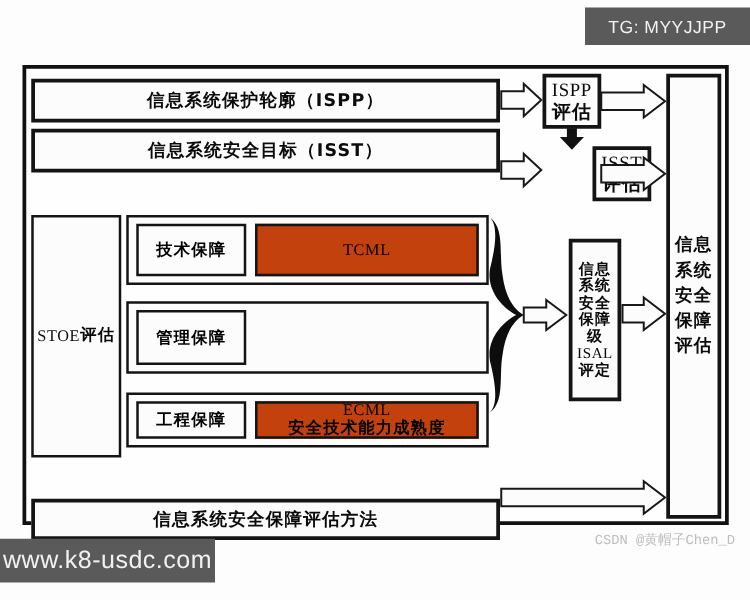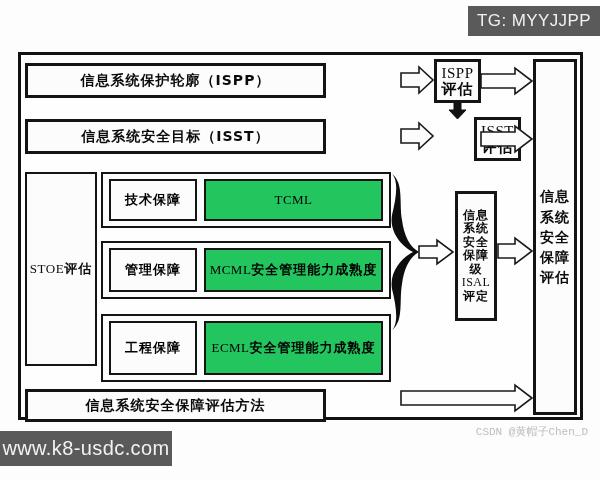--- a/index.html
+++ b/index.html
@@ -28,21 +28,21 @@
     letter-spacing: 0.4px;
     display: flex;
     align-items: center;
     justify-content: center;
   }
   #tg-badge {
     right: 0px;
     top: 6px;
     width: 132px;
     height: 30px;
-    font-size: 17px;
+    font-size: 14px;
   }
   #site-badge {
     left: 0px;
     bottom: 14px;
     width: 172px;
     height: 35px;
     font-size: 20px;
   }
   #csdn-wm {
     position: absolute;
@@ -85,27 +85,27 @@
     letter-spacing: 1px;
   }
   .lat {
     font-family: "Liberation Serif", "DejaVu Serif", serif;
     letter-spacing: 0.5px;
   }
 
   
   #box-ispp, #box-isst, #box-method {
     left: 4px;
-    width: 301px;
+    width: 375px;
     font-size: 14px;
     height: 35px;
   }
   #box-ispp { top: 8px; }
-  #box-isst { top: 64px; }
-  #box-method { top: 334px; height: 33px; text-align: right; }
+  #box-isst { top: 48px; }
+  #box-method { top: 344px; height: 33px; text-align: right; }
 
   
   #box-stoe {
     left: 4px;
     top: 117px;
     width: 72px;
     height: 194px;
     flex-direction: row;
     line-height: 1.35;
     font-size: 13px;
@@ -115,21 +115,21 @@
   .grp {
     position: absolute;
     left: 80px;
     width: 290px;
     box-sizing: border-box;
     border: 2px solid #141414;
     background: #fcfcfc;
   }
   #grp-tech { top: 117px; height: 56px; }
   #grp-mgmt { top: 186px; height: 58px; }
-  #grp-eng  { top: 259px; height: 68px; }
+  #grp-eng  { top: 259px; height: 44px; }
 
   .grp-inner {
     position: absolute;
     inset: 5px 6px;
     display: flex;
     align-items: center;
     gap: 7px;
   }
   .cap-label {
     box-sizing: border-box;
@@ -138,25 +138,25 @@
     width: 88px;
     height: 100%;
     display: flex;
     align-items: center;
     justify-content: center;
     font-size: 13px;
   }
   .cap-body {
     box-sizing: border-box;
     border: 2px solid #141414;
-    background: #22c55e;
+    background: #c2410c;
     flex: 1;
     height: 100%;
     display: flex;
-    flex-direction: row;
+    flex-direction: column;
     align-items: center;
     justify-content: center;
     line-height: 1.15;
   }
   .cap-body .code { font-size: 13px; }
   .cap-body .desc { font-size: 13px; }
 
   
   #box-ispp-eval, #box-isst-eval {
     left: 413px;
@@ -233,33 +233,29 @@
         <div class="cap-label cn">技术保障</div>
         <div class="cap-body">
           <span class="code lat">TCML</span>
         </div>
       </div>
     </div>
 
     <div id="grp-mgmt" class="grp">
       <div class="grp-inner">
         <div class="cap-label cn">管理保障</div>
-        <div class="cap-body">
-          <span class="code lat">MCML</span>
-          <span class="desc cn">安全管理能力成熟度</span>
-        </div>
       </div>
     </div>
 
     <div id="grp-eng" class="grp">
       <div class="grp-inner">
         <div class="cap-label cn">工程保障</div>
         <div class="cap-body">
           <span class="code lat">ECML</span>
-          <span class="desc cn">安全管理能力成熟度</span>
+          <span class="desc cn">安全技术能力成熟度</span>
         </div>
       </div>
     </div>
 
     <div id="box-method" class="bx thick cn">信息系统安全保障评估方法</div>
 
     <div id="box-ispp-eval" class="bx thick">
       <span class="lat">ISPP</span>
       <span class="cn">评估</span>
     </div>

